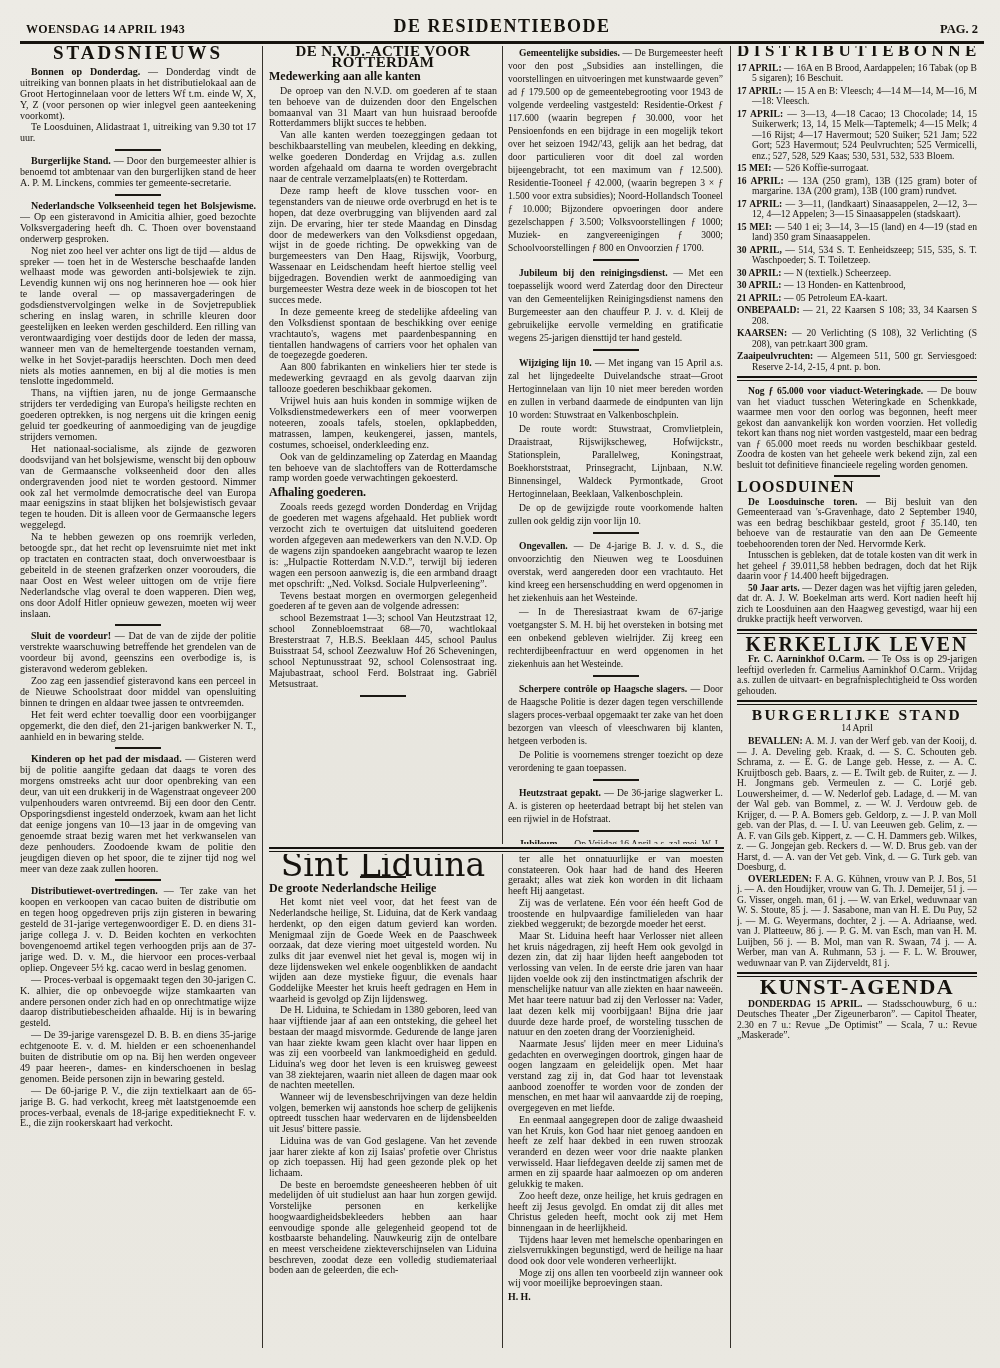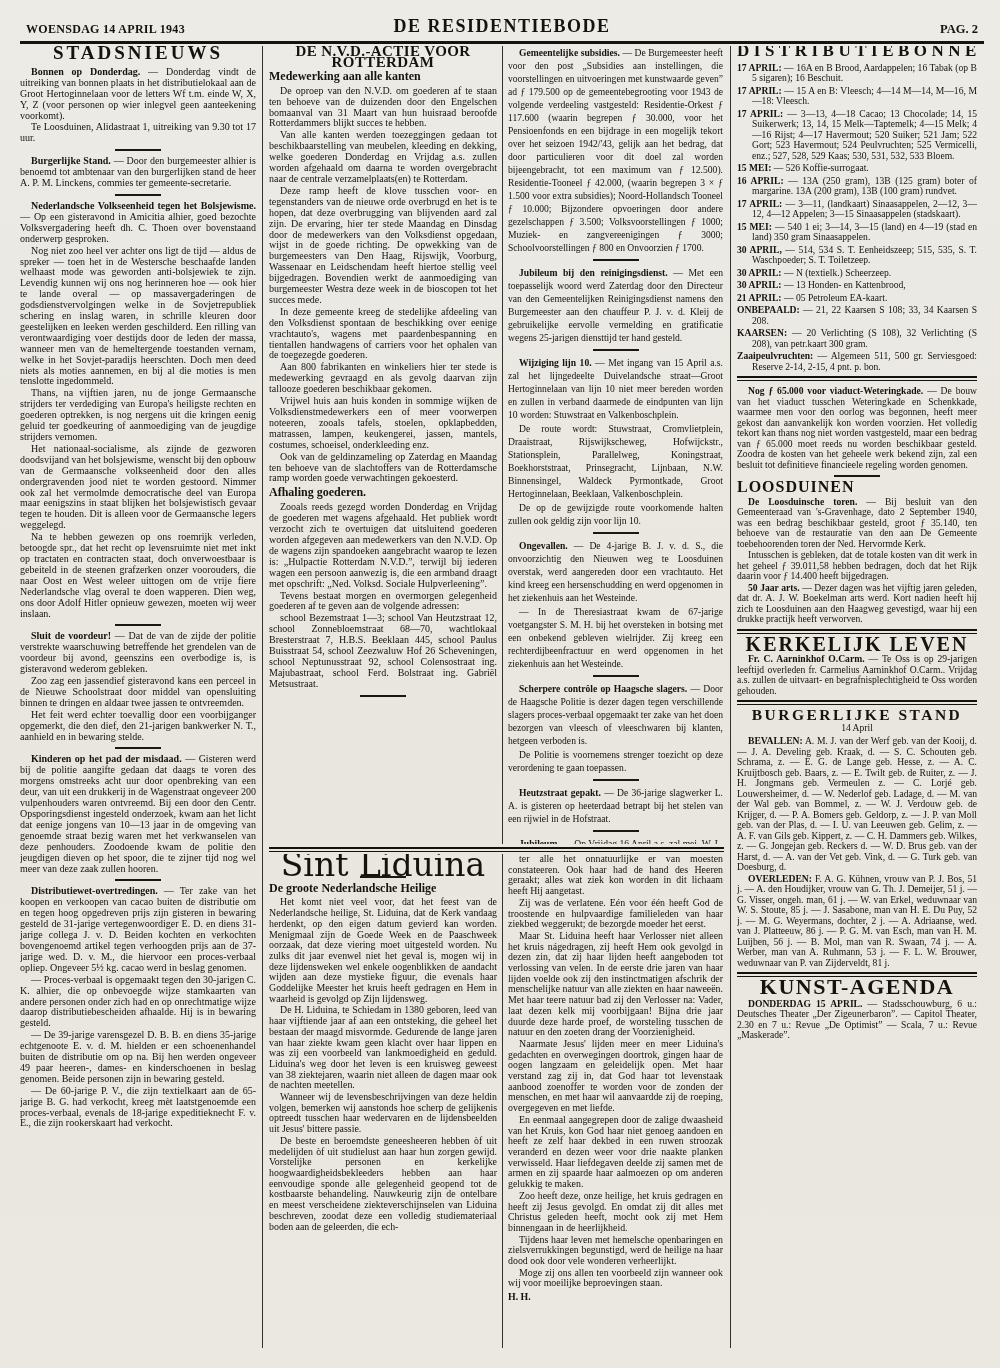--- a/index.html
+++ b/index.html
@@ -122,20 +122,21 @@
       <div class="liduina">
         <div class="lid-rule"></div>
         <div class="lid-cols">
           <div class="col lid-left">
               <div class="big">Sint Liduina</div>
               <div class="divider"></div>
               <div class="h3">De groote Nederlandsche Heilige</div>
               <p class="body">Het komt niet veel voor, dat het feest van de Nederlandsche heilige, St. Liduina, dat de Kerk vandaag herdenkt, op den eigen datum gevierd kan worden. Menigmaal zijn de Goede Week en de Paaschweek oorzaak, dat deze viering moet uitgesteld worden. Nu zulks dit jaar evenwel niet het geval is, mogen wij in deze lijdensweken wel enkele oogenblikken de aandacht wijden aan deze mystieke figuur, die evenals haar Goddelijke Meester het kruis heeft gedragen en Hem in waarheid is gevolgd op Zijn lijdensweg.</p>
               <p class="body">De H. Liduina, te Schiedam in 1380 geboren, leed van haar vijftiende jaar af aan een ontsteking, die geheel het bestaan der maagd misvormde. Gedurende de lange jaren van haar ziekte kwam geen klacht over haar lippen en was zij een voorbeeld van lankmoedigheid en geduld. Liduina's weg door het leven is een kruisweg geweest van 38 ziektejaren, waarin niet alleen de dagen maar ook de nachten meetellen.</p>
               <p class="body">Wanneer wij de levensbeschrijvingen van deze heldin volgen, bemerken wij aanstonds hoe scherp de gelijkenis optreedt tusschen haar wedervaren en de lijdensbeelden uit Jesus' bittere passie.</p>
+              <p class="body">Liduina was de van God geslagene. Van het zevende jaar harer ziekte af kon zij Isaias' profetie over Christus op zich toepassen. Hij had geen gezonde plek op het lichaam.</p>
               <p class="body">De beste en beroemdste geneesheeren hebben òf uit medelijden òf uit studielust aan haar hun zorgen gewijd. Vorstelijke personen en kerkelijke hoogwaardigheidsbekleeders hebben aan haar eenvoudige sponde alle gelegenheid geopend tot de kostbaarste behandeling. Nauwkeurig zijn de ontelbare en meest verscheidene ziekteverschijnselen van Liduina beschreven, zoodat deze een volledig studiemateriaal boden aan de geleerden, die ech-</p>
             </div>
           <div class="vr"></div>
           <div class="col lid-right">
               <p class="body">ter alle het onnatuurlijke er van moesten constateeren. Ook haar had de hand des Heeren geraakt; alles wat ziek kon worden in dit lichaam heeft Hij aangetast.</p>
               <p class="body">Zij was de verlatene. Eén voor één heeft God de troostende en hulpvaardige familieleden van haar ziekbed weggerukt; de bezorgde moeder het eerst.</p>
               <p class="body">Maar St. Liduina heeft haar Verlosser niet alleen het kruis nágedragen, zij heeft Hem ook gevolgd in dezen zin, dat zij haar lijden heeft aangeboden tot verlossing van velen. In de eerste drie jaren van haar lijden voelde ook zij den instinctmatigen afschrik der menschelijke natuur van alle ziekten en haar naweeën. Met haar teere natuur bad zij den Verlosser na: Vader, laat dezen kelk mij voorbijgaan! Bijna drie jaar duurde deze harde proef, de worsteling tusschen de natuur en den zoeten drang der Voorzienigheid.</p>
               <p class="body">Naarmate Jesus' lijden meer en meer Liduina's gedachten en overwegingen doortrok, gingen haar de oogen langzaam en geleidelijk open. Met haar verstand zag zij in, dat God haar tot levenstaak aanbood zoenoffer te worden voor de zonden der menschen, en met haar wil aanvaardde zij de roeping, overgegeven en met liefde.</p>
               <p class="body">En eenmaal aangegrepen door de zalige dwaasheid van het Kruis, kon God haar niet genoeg aandoen en heeft ze zelf haar dekbed in een ruwen stroozak veranderd en dezen weer voor drie naakte planken verwisseld. Haar liefdegaven deelde zij samen met de armen en zij spaarde haar aalmoezen op om anderen gelukkig te maken.</p>
               <p class="body">Zoo heeft deze, onze heilige, het kruis gedragen en heeft zij Jesus gevolgd. En omdat zij dit alles met Christus geleden heeft, mocht ook zij met Hem binnengaan in de heerlijkheid.</p>

